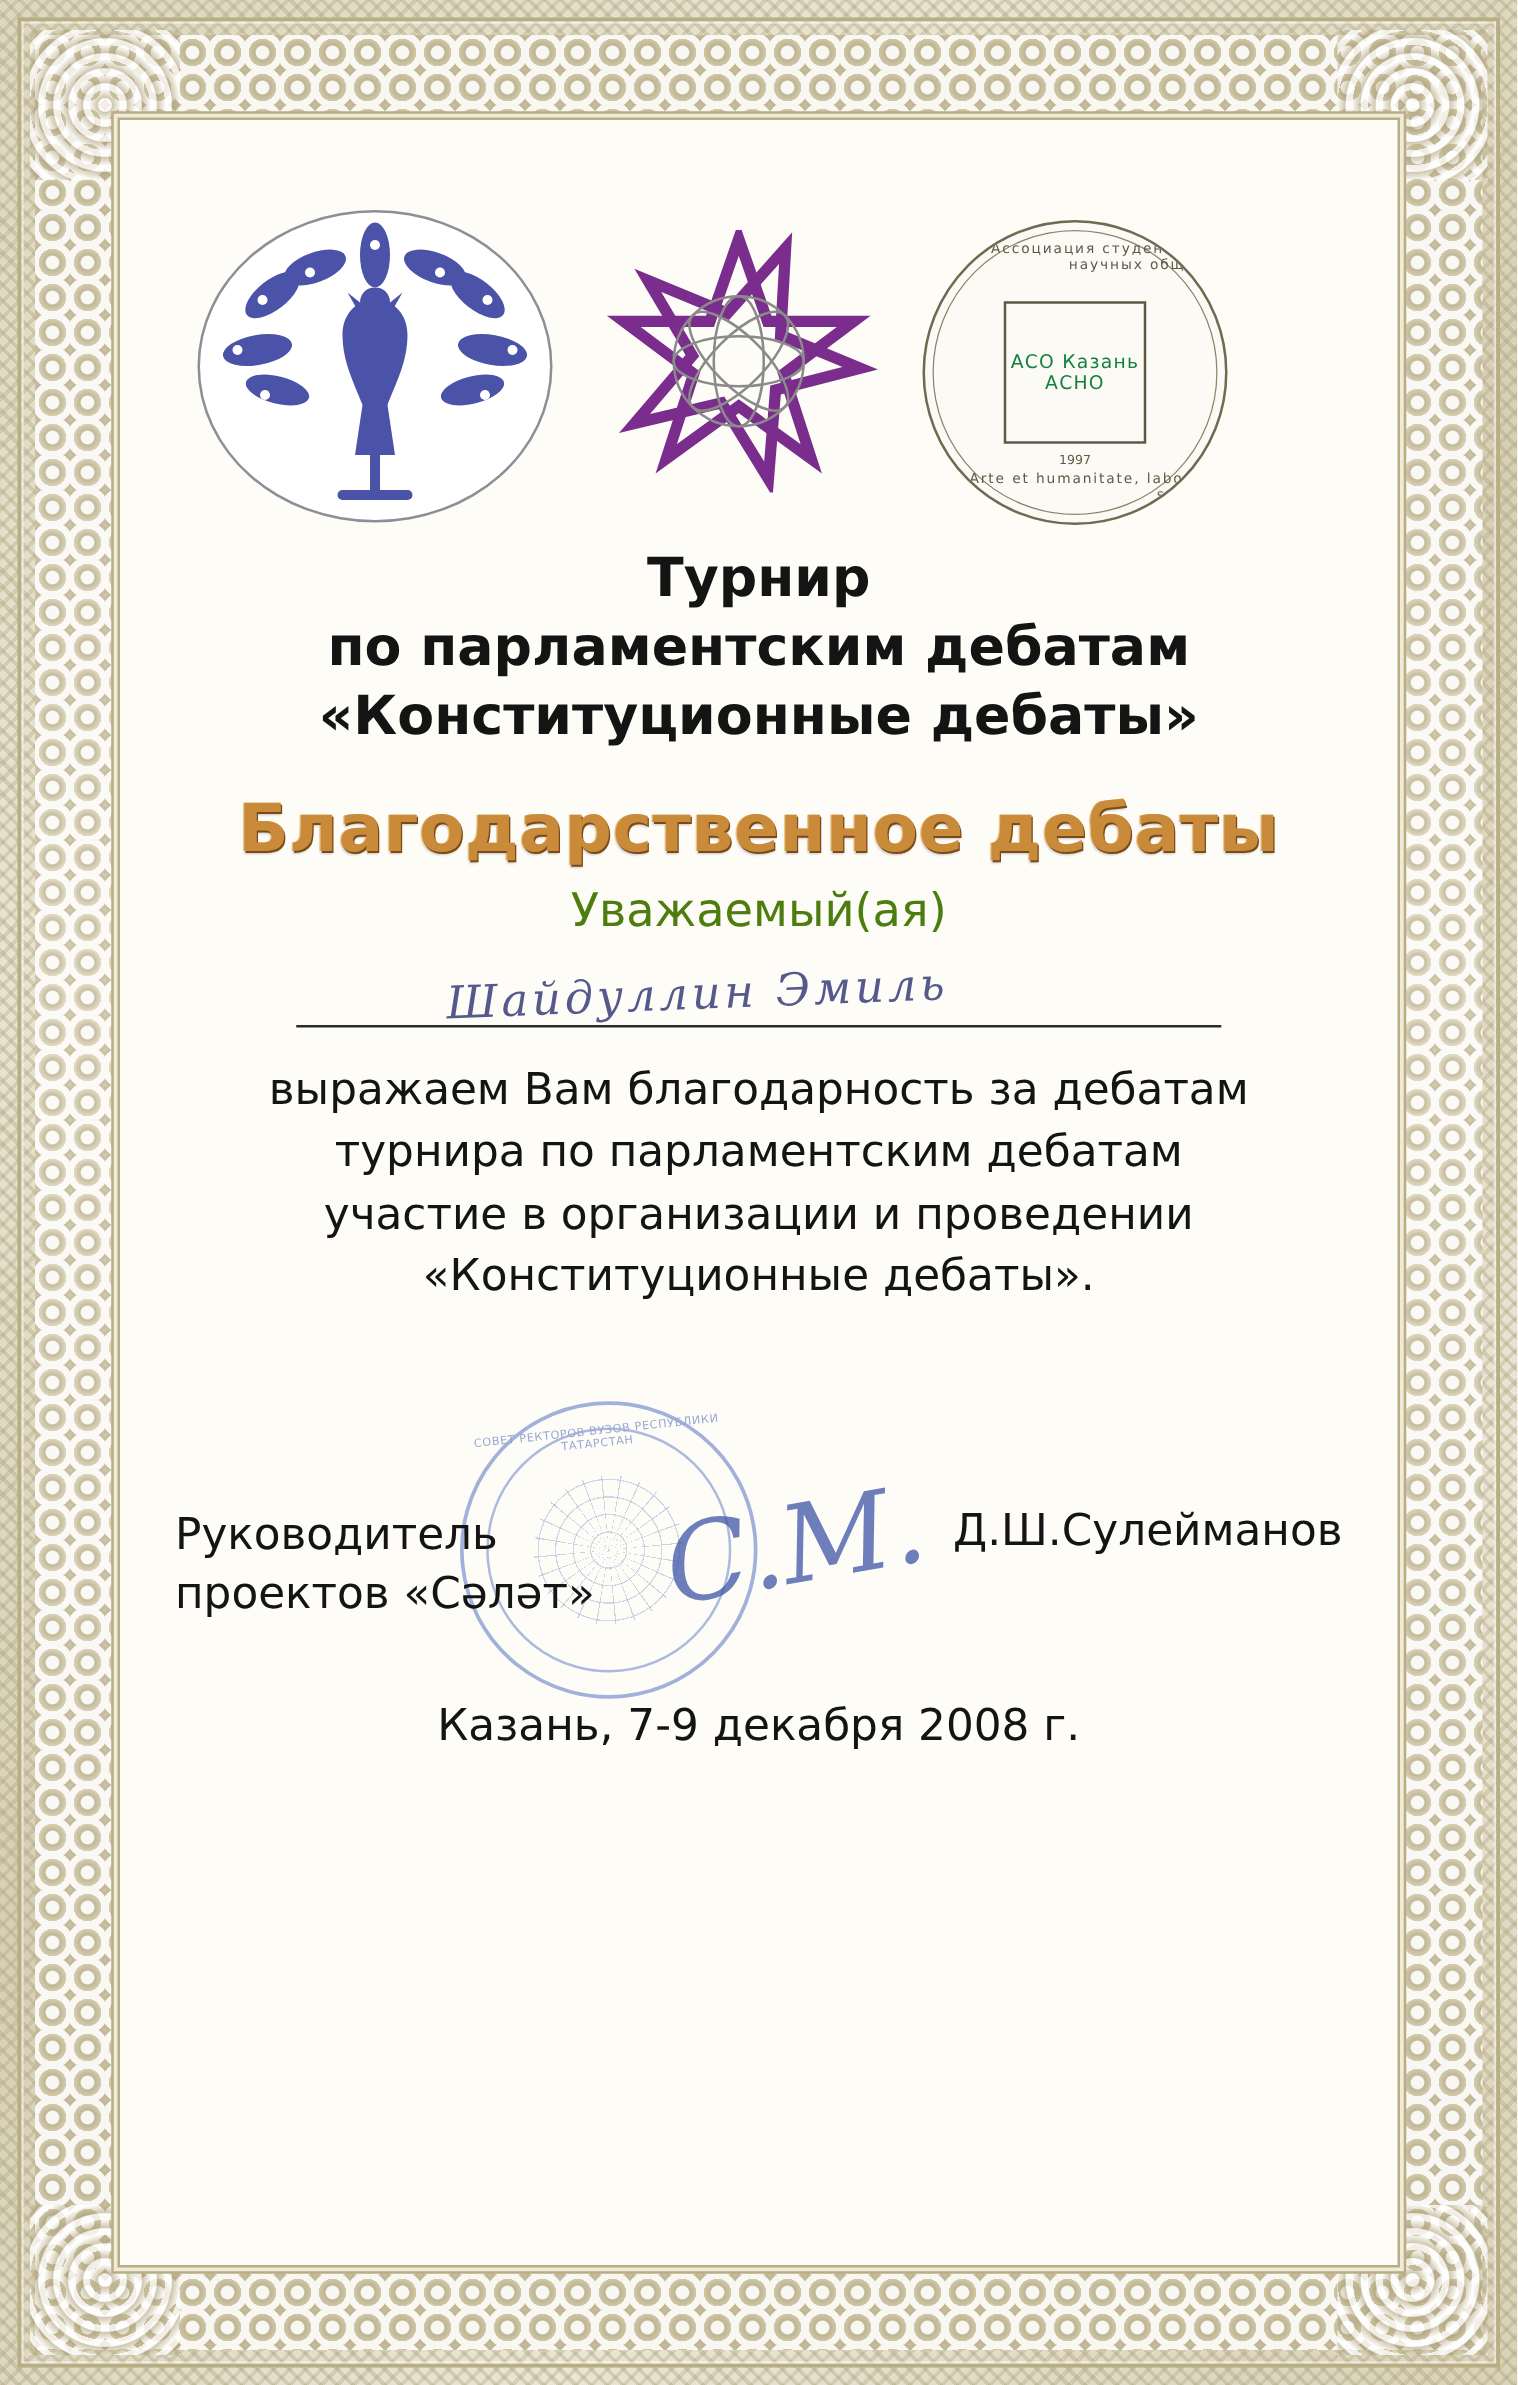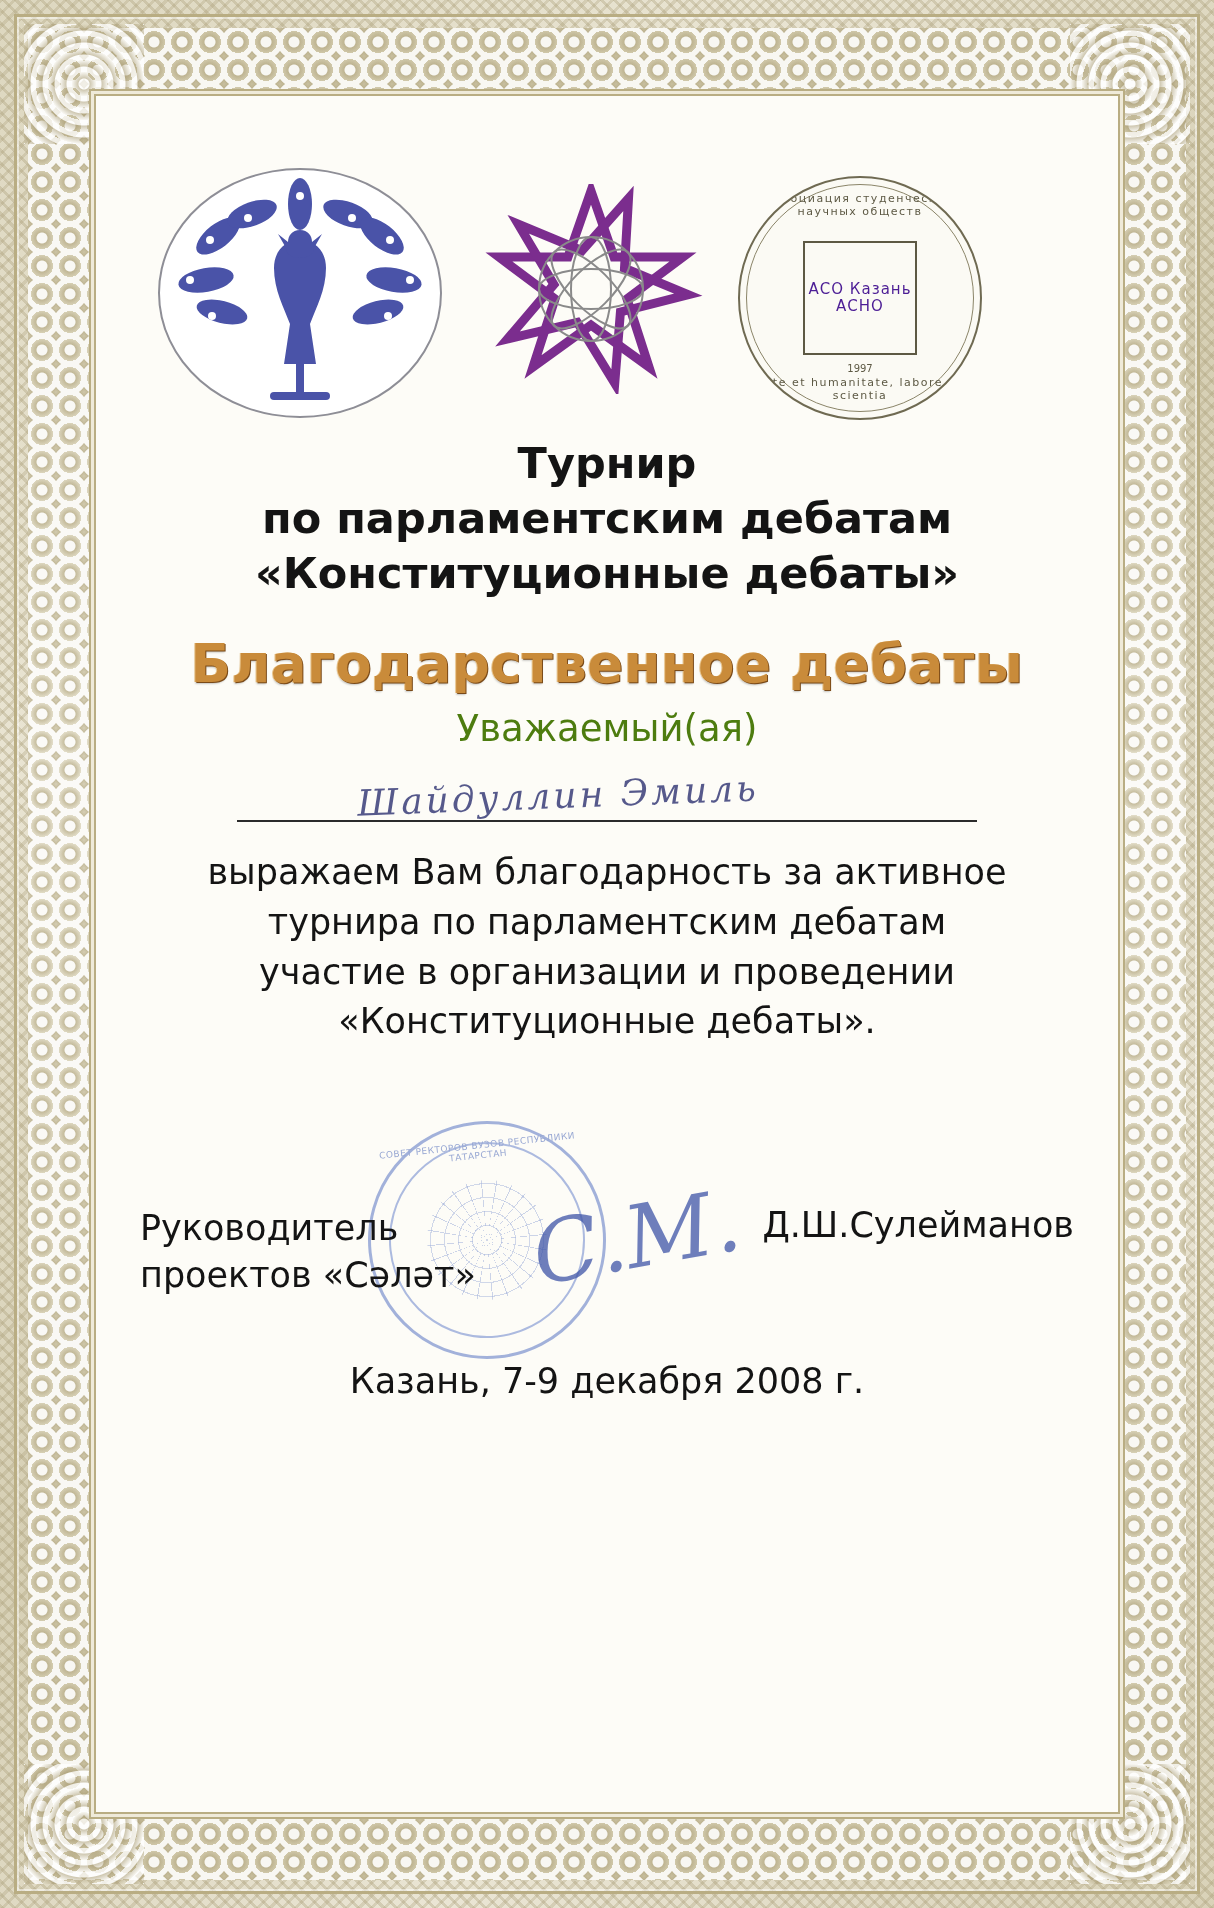--- a/index.html
+++ b/index.html
@@ -114,30 +114,30 @@
     position: absolute;
     left: 50%; top: 50%;
     transform: translate(-50%, -50%);
     width: 110px; height: 110px;
     border: 2px solid #5d5944;
     display: flex;
     align-items: center;
     justify-content: center;
     font-size: 15px;
     letter-spacing: 1px;
-    color: #4c1d95;
+    color: #15803d;
     line-height: 1.15;
   }
   .seal-arc {
     position: absolute;
     left: 0; right: 0;
     font-size: 11px;
     letter-spacing: 1.5px;
     color: #5d5944;
-    text-align: center;
+    text-align: right;
   }
   .seal-arc.top { top: 14px; }
   .seal-arc.bottom { bottom: 16px; }
   .seal-year {
     position: absolute;
     left: 0; right: 0; bottom: 44px;
     font-size: 10px;
     color: #5d5944;
     text-align: center;
   }
@@ -365,21 +365,21 @@
     <div class="headline">Благодарственное дебаты</div>
 
     <div class="salutation">Уважаемый(ая)</div>
 
     <div class="name-field">
       <div class="handwriting">Шайдуллин Эмиль</div>
       <div class="rule"></div>
     </div>
 
     <div class="body-text">
-      <div>выражаем Вам благодарность за активное</div>
+      <div>выражаем Вам благодарность за дебатам</div>
       <div>турнира по парламентским дебатам</div>
       <div>участие в организации и проведении</div>
       <div>«Конституционные дебаты».</div>
     </div>
 
     <div class="signature-area">
       <div class="stamp">
         <div class="stamp-text">СОВЕТ РЕКТОРОВ ВУЗОВ РЕСПУБЛИКИ ТАТАРСТАН</div>
         <div class="stamp-web"></div>
       </div>

